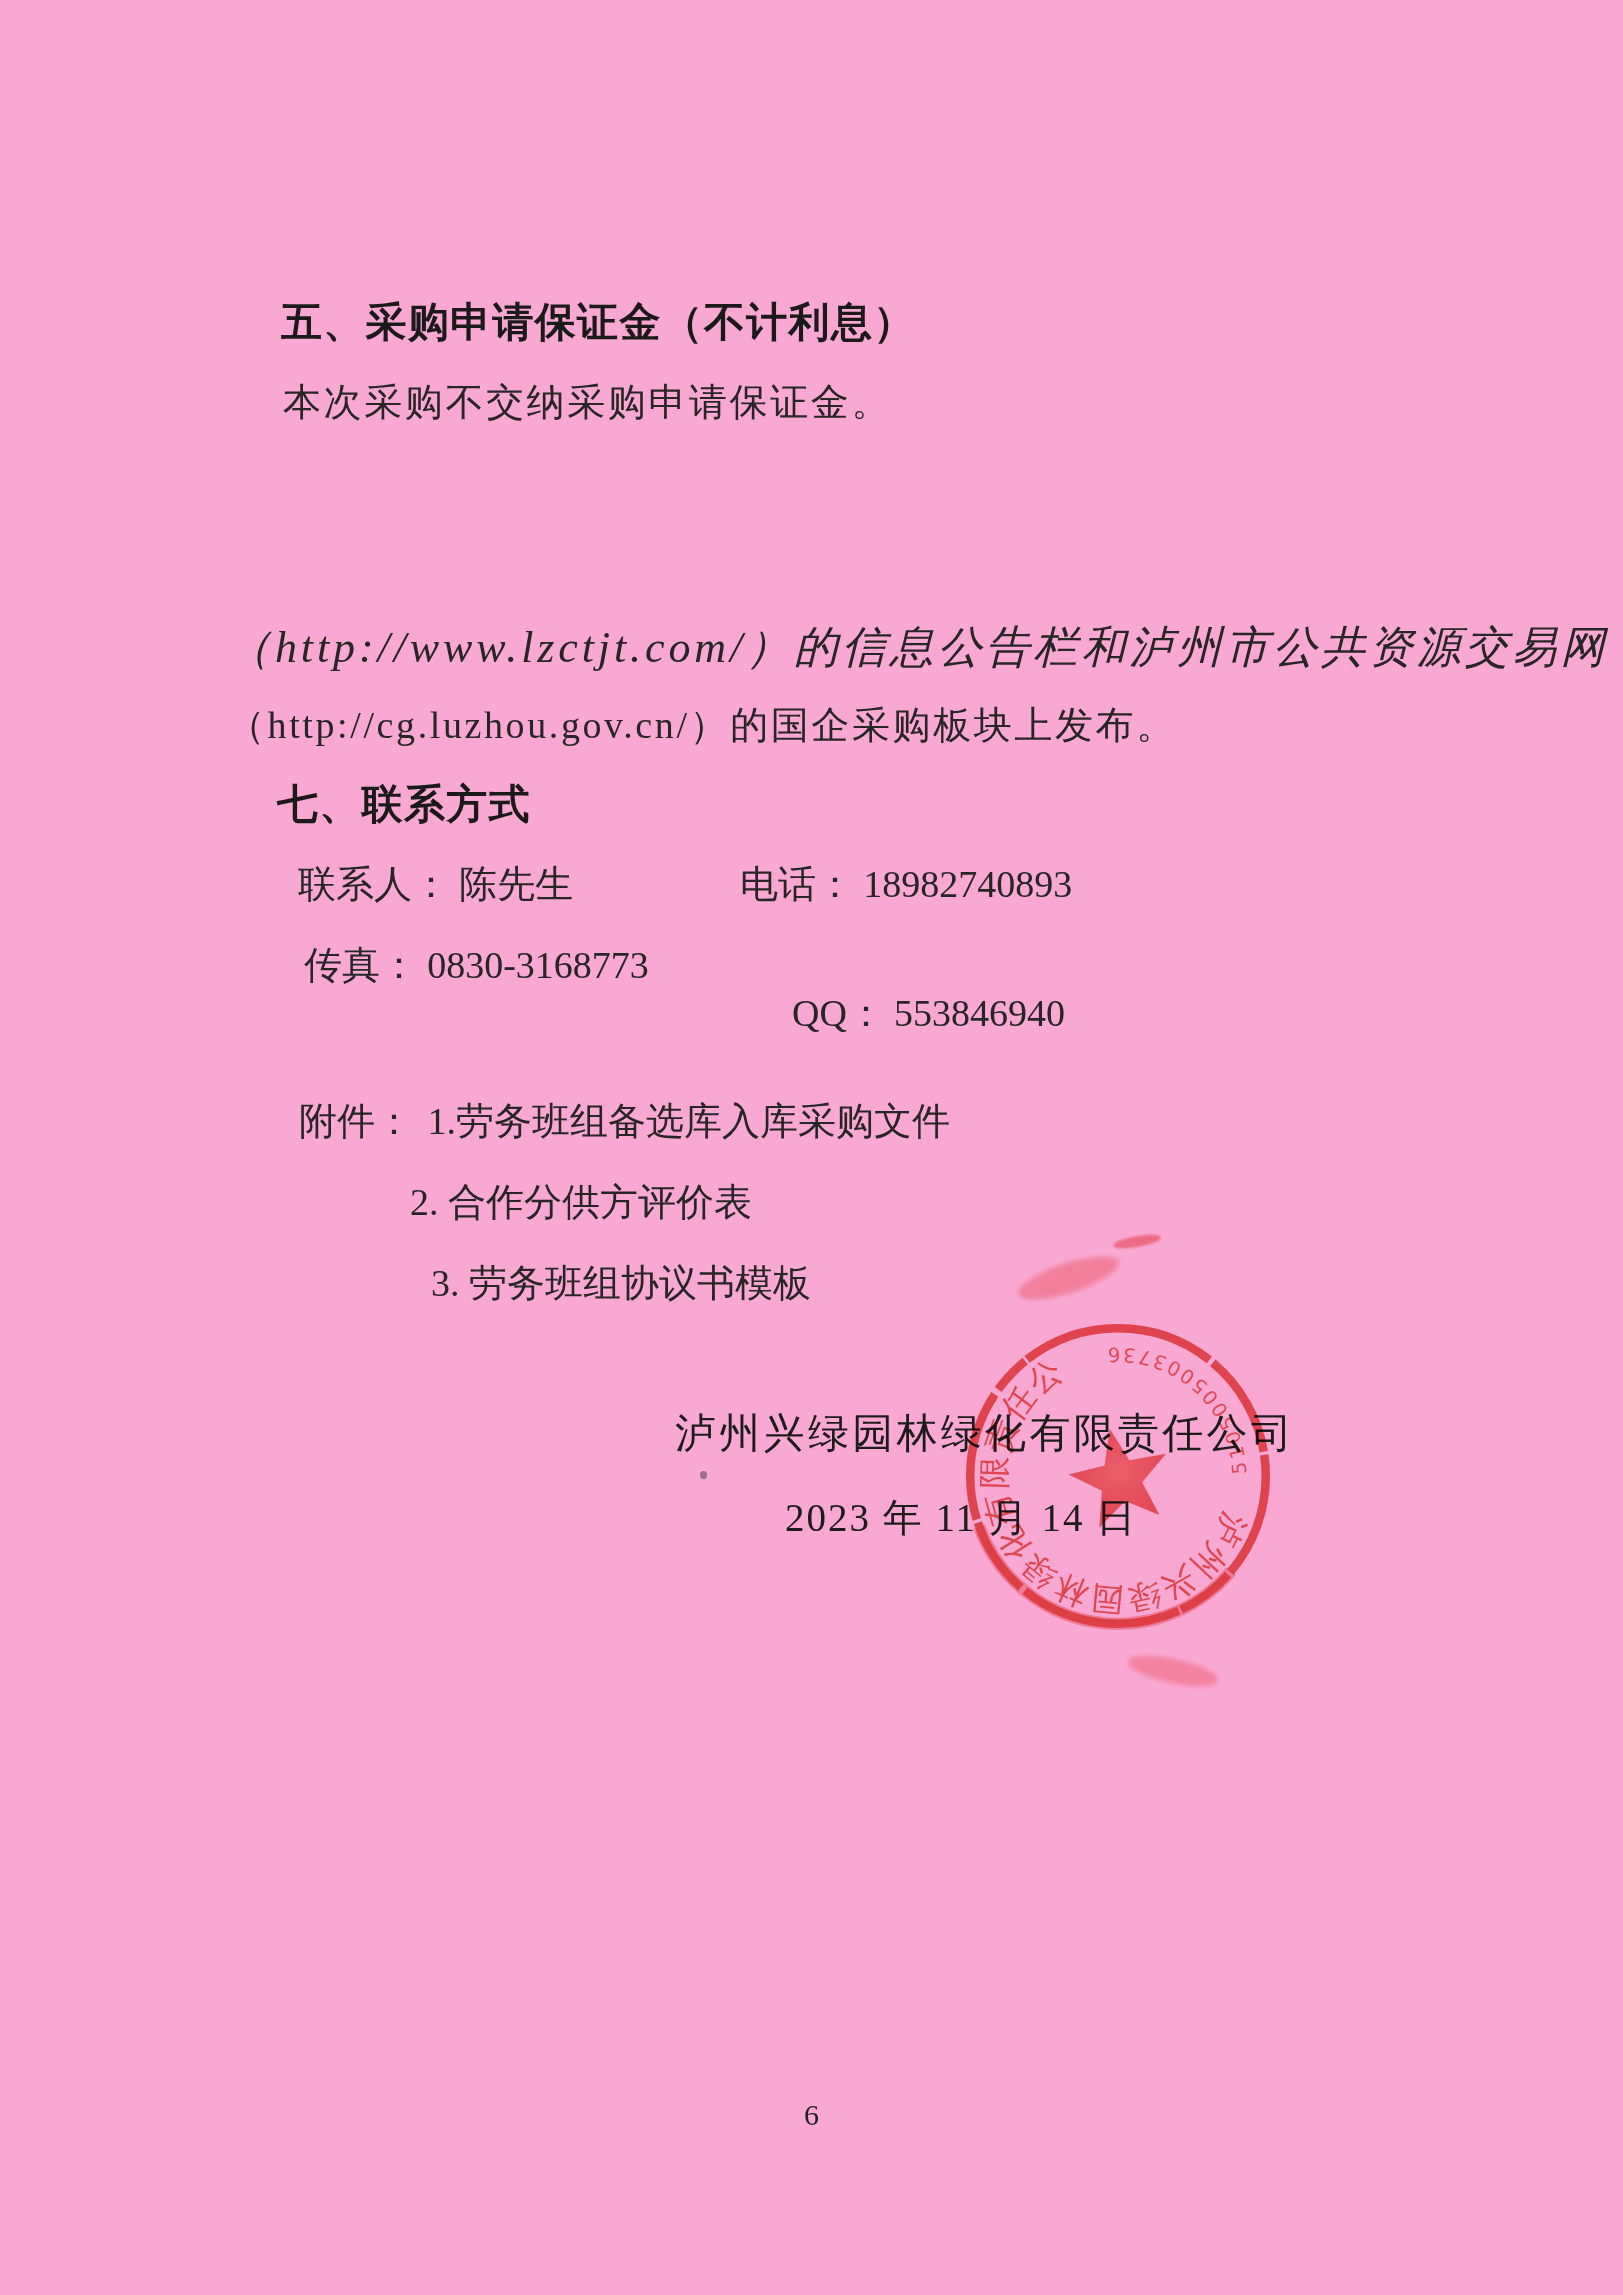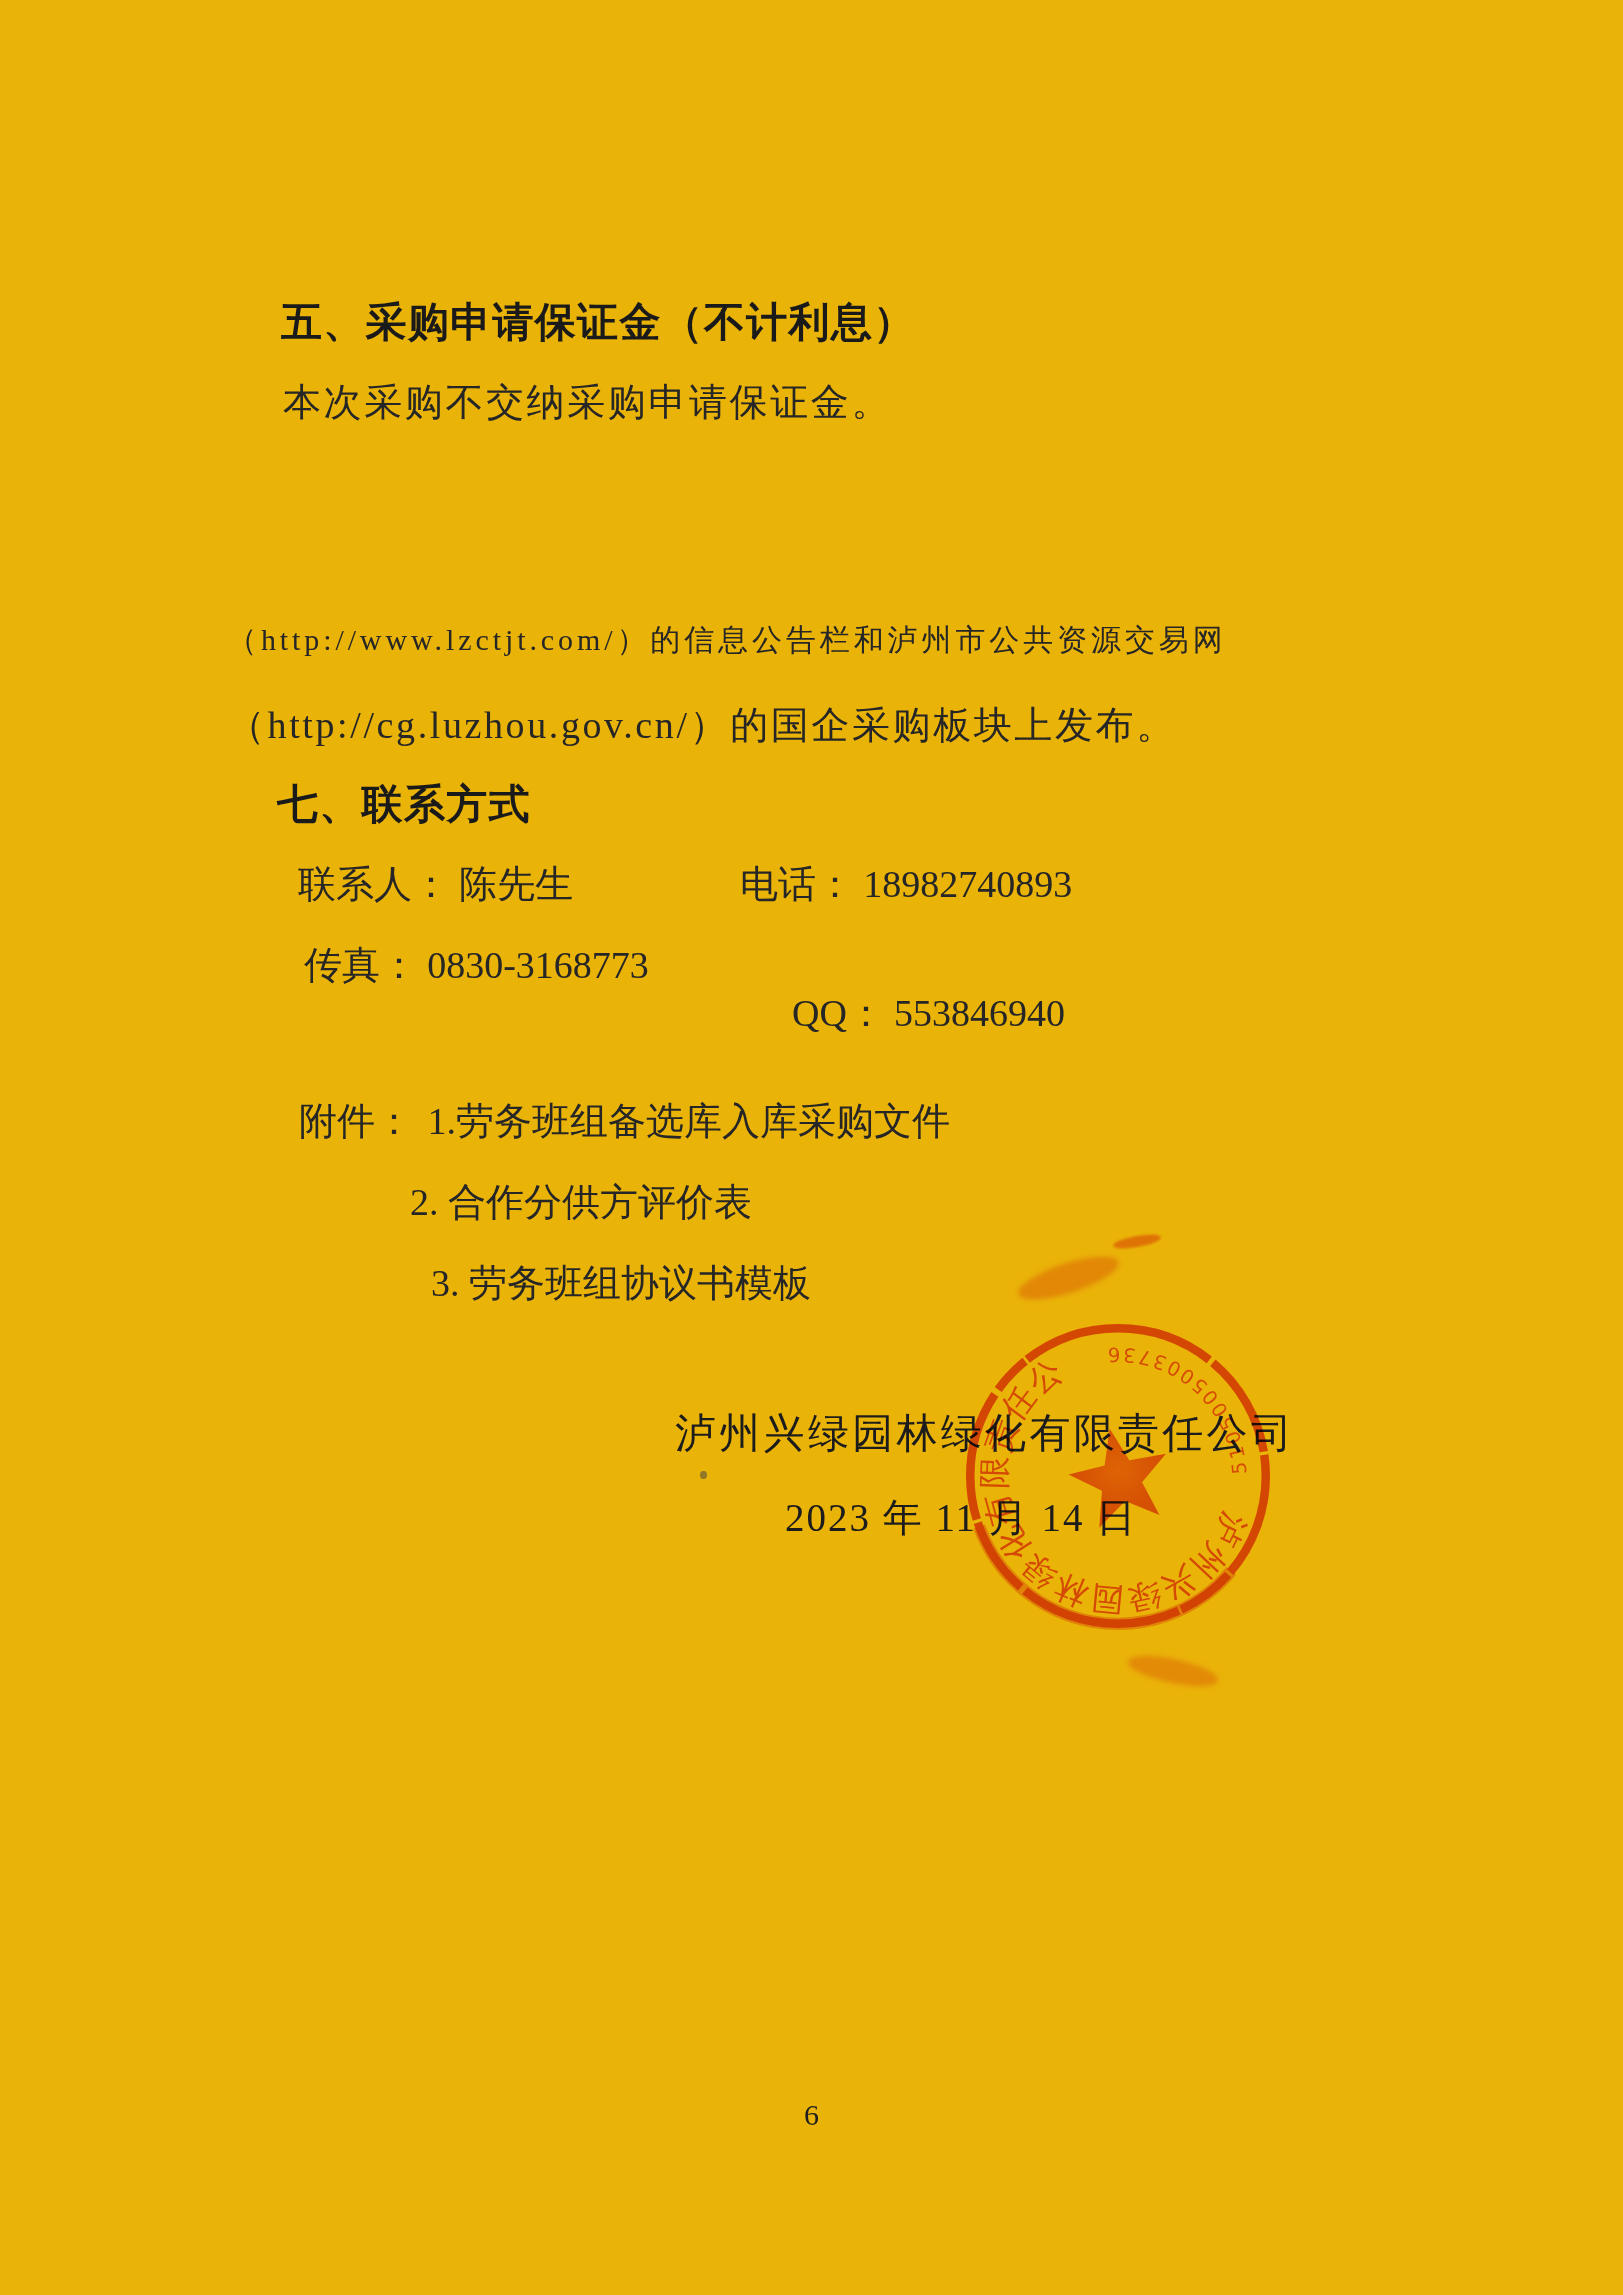--- a/index.html
+++ b/index.html
@@ -1,20 +1,20 @@
 <!DOCTYPE html>
 <html style="font-size:10.5px"><head>
 <meta charset="utf-8">
 <style>
   html,body{margin:0;padding:0;background:#9a9a9a;}
   .page{
     position:relative;
     width:1623px;height:2295px;
     margin:0 auto;
-    background:#eab308;
+    background:#f9a8d4;
     overflow:hidden;
     font-family:"Liberation Serif", serif;
     color:#232323;
   }
   .line{
     position:absolute;
     white-space:nowrap;
     line-height:1.12;
     color:#262626;
   }
@@ -61,21 +61,21 @@
 <body>
 
 <div class="page">
 
   <div class="line heading" style="left:281px;top:300px;font-size:41px;letter-spacing:1.3px;">五、采购申请保证金（不计利息）</div>
 
   <div class="line body-t" style="left:283px;top:381px;font-size:38px;letter-spacing:2.6px;">本次采购不交纳采购申请保证金。</div>
 
 
 
-  <div class="line body-t" style="left:227px;top:623px;font-size:30px;letter-spacing:3.9px;">（http://www.lzctjt.com/）的信息公告栏和泸州市公共资源交易网</div>
+  <div class="line body-t" style="left:227px;top:623px;font-size:44px;letter-spacing:3.9px;font-style:italic;">（http://www.lzctjt.com/）的信息公告栏和泸州市公共资源交易网</div>
 
   <div class="line body-t" style="left:227px;top:704px;font-size:38px;letter-spacing:2.6px;">（http://cg.luzhou.gov.cn/）的国企采购板块上发布。</div>
 
   <div class="line heading" style="left:277px;top:782px;font-size:41px;letter-spacing:1.3px;">七、联系方式</div>
 
   <div class="line body-t" style="left:298px;top:863px;font-size:38px;">
     <span class="lbl">联系人：</span><span class="val">陈先生</span>
   </div>
   <div class="line body-t" style="left:740px;top:863px;font-size:38px;">
     <span class="lbl">电话：</span><span class="val">18982740893</span>

